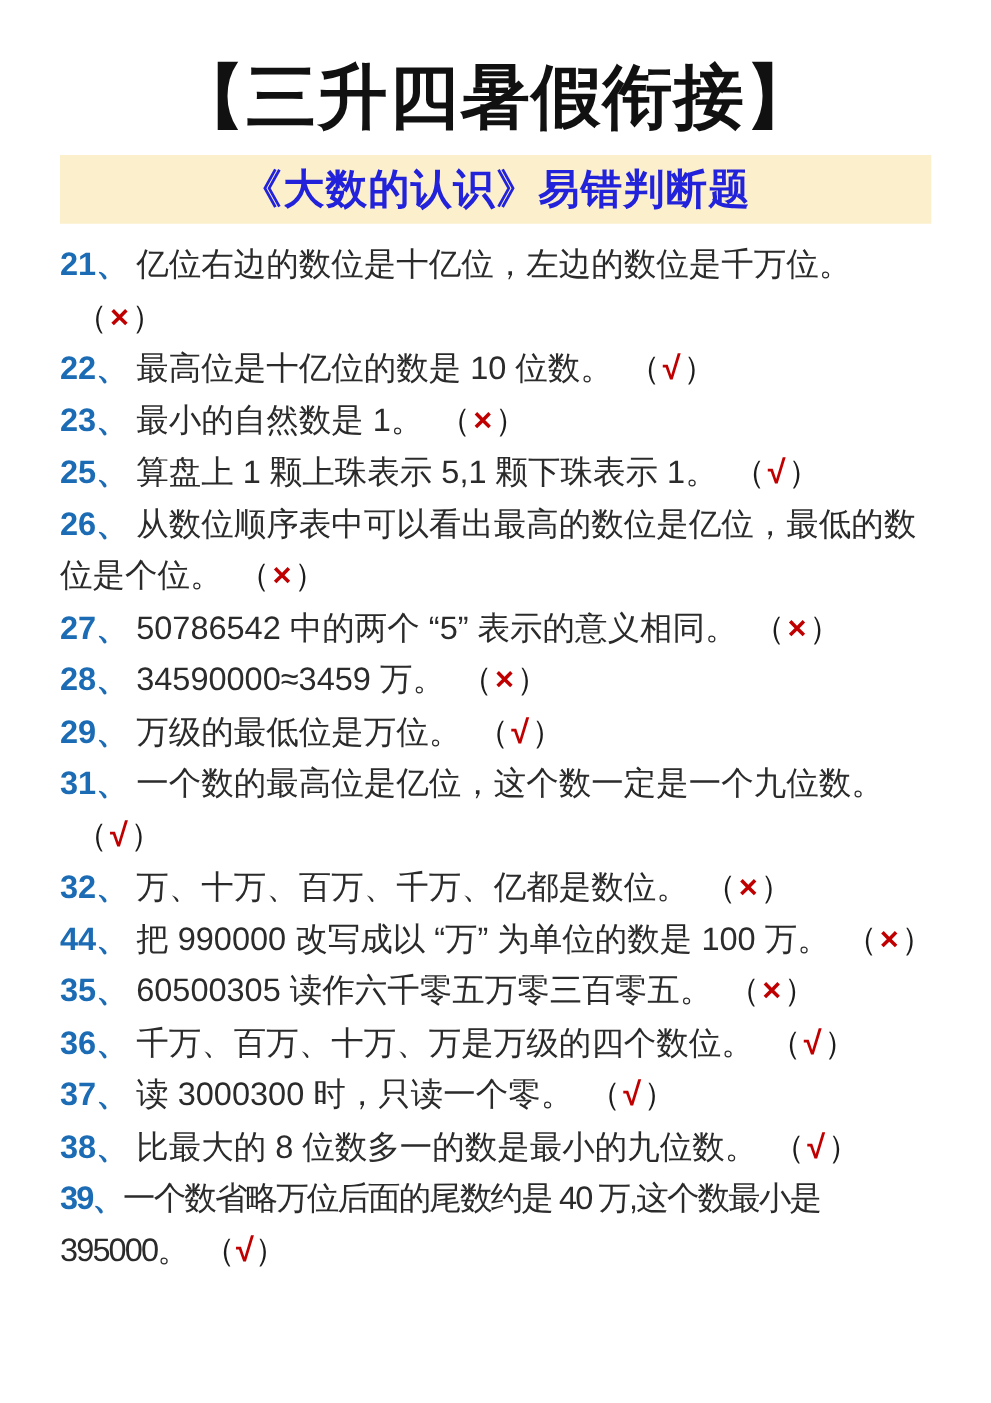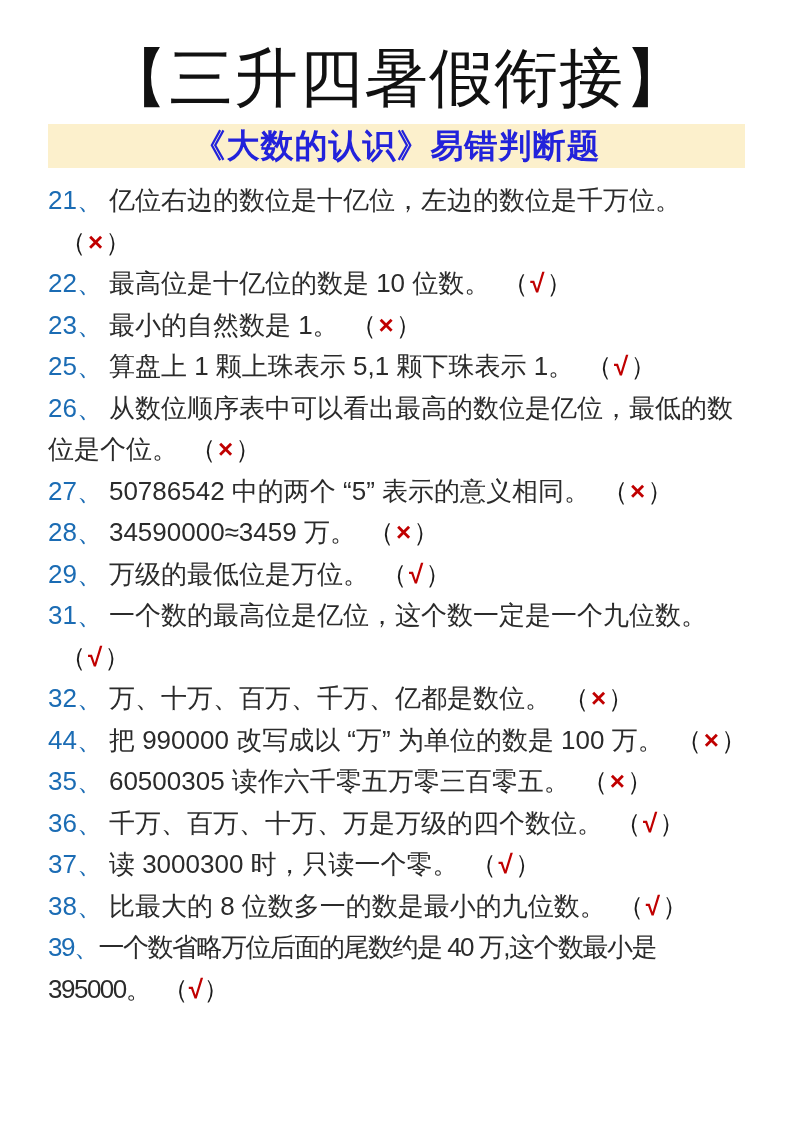--- a/index.html
+++ b/index.html
@@ -12,30 +12,30 @@
     position: relative;
     width: 793px;
     height: 1122px;
     background: #ffffff;
     overflow: hidden;
   }
   .doc-title {
     margin-top: 42px;
     text-align: center;
     font-family: "DejaVu Serif", serif;
-    font-weight: 400;
-    font-size: 64px;
+    font-weight: 700;
+    font-size: 56px;
     line-height: 72px;
     color: #111111;
     letter-spacing: 1px;
   }
   .subtitle-band {
     margin: 10px auto 0 auto;
     width: 697px;
-    height: 44px;
+    height: 55px;
     background: var(--band-bg, #FCF0CC);
     display: flex;
     align-items: center;
     justify-content: center;
   }
   .doc-subtitle {
     font-family: "DejaVu Serif", serif;
     font-weight: 900;
     font-size: 33px;
     color: var(--subtitle-blue, #2222DB);
@@ -44,21 +44,21 @@
   .question-list {
     margin: 12px 46px 0 48px;
     font-size: 26px;
     line-height: 41.5px;
     color: #2b2b2b;
   }
   .q-row { margin: 0; }
   .q-row:last-of-type { letter-spacing: -1.5px; }
   .qnum {
     color: var(--accent-blue, #1B6CB4);
-    font-weight: normal;
+    font-weight: bold;
     margin-right: 6px;
   }
   .q-row:last-of-type .qnum { margin-right: 0; }
   .ans {
     white-space: nowrap;
     margin-left: 12px;
     color: #1c1c1c;
   }
   .mark {
     color: var(--answer-red, #C00000);

